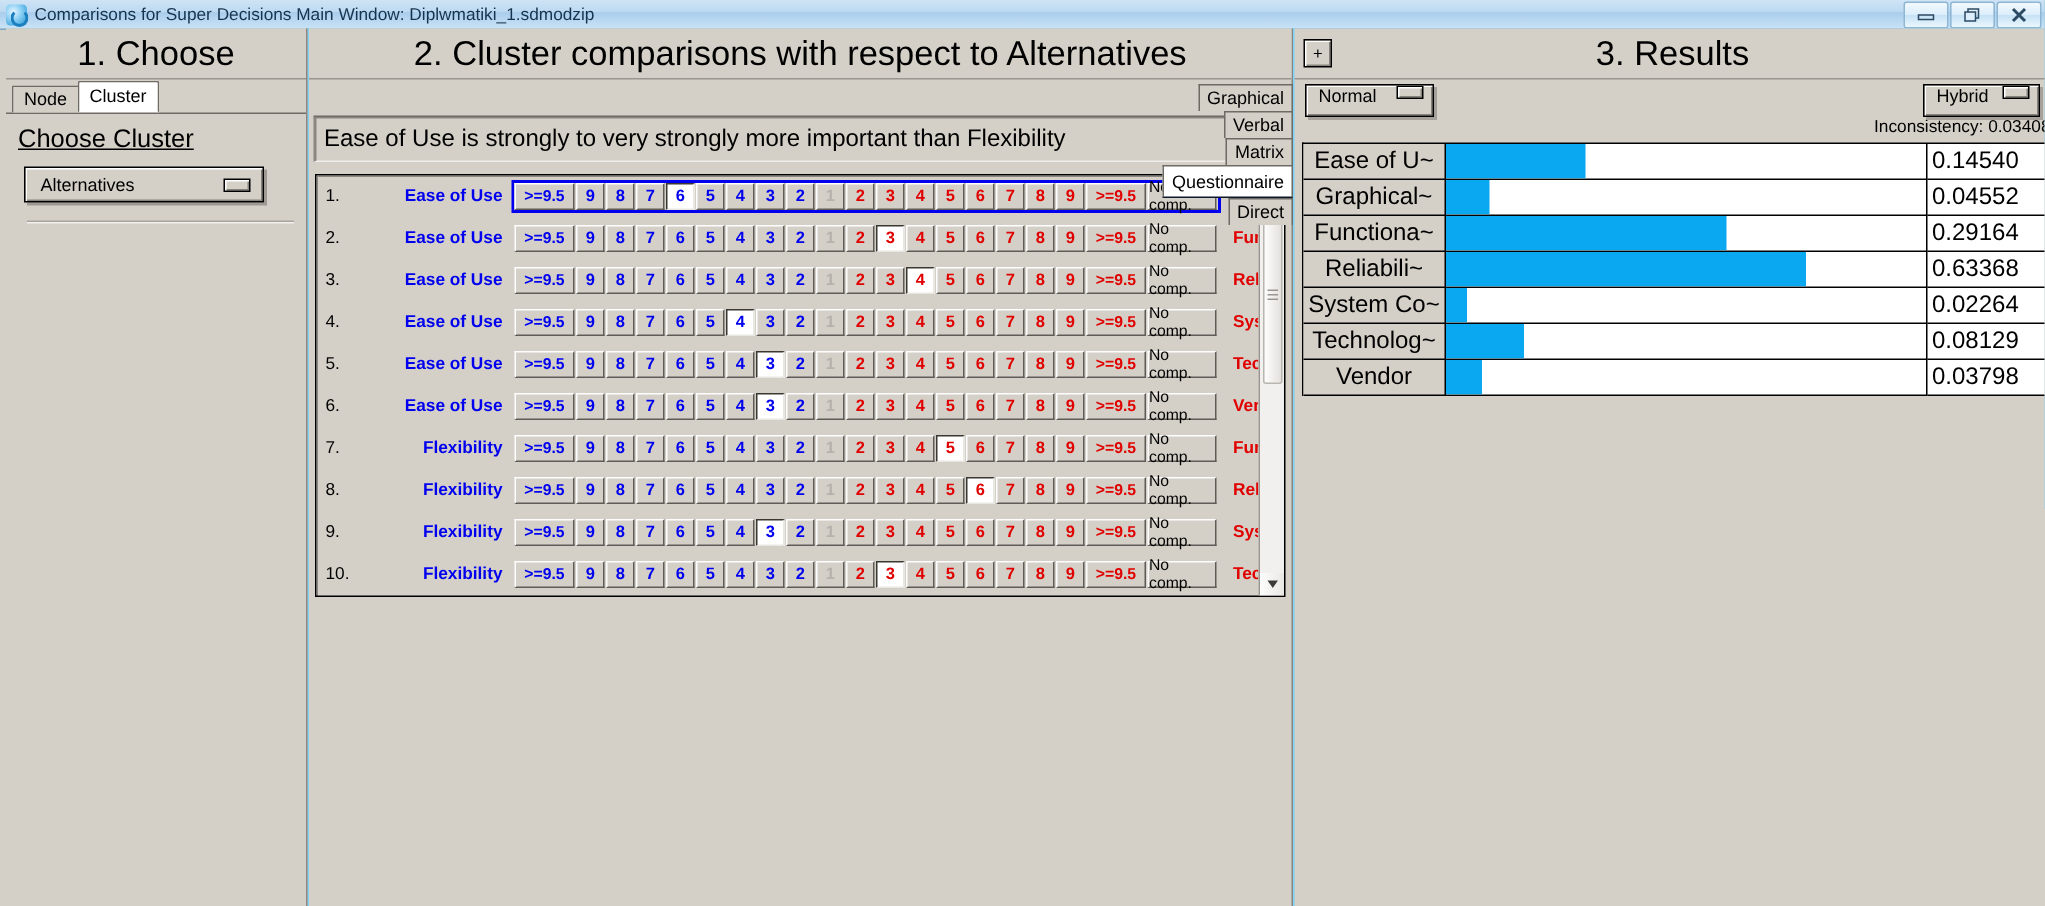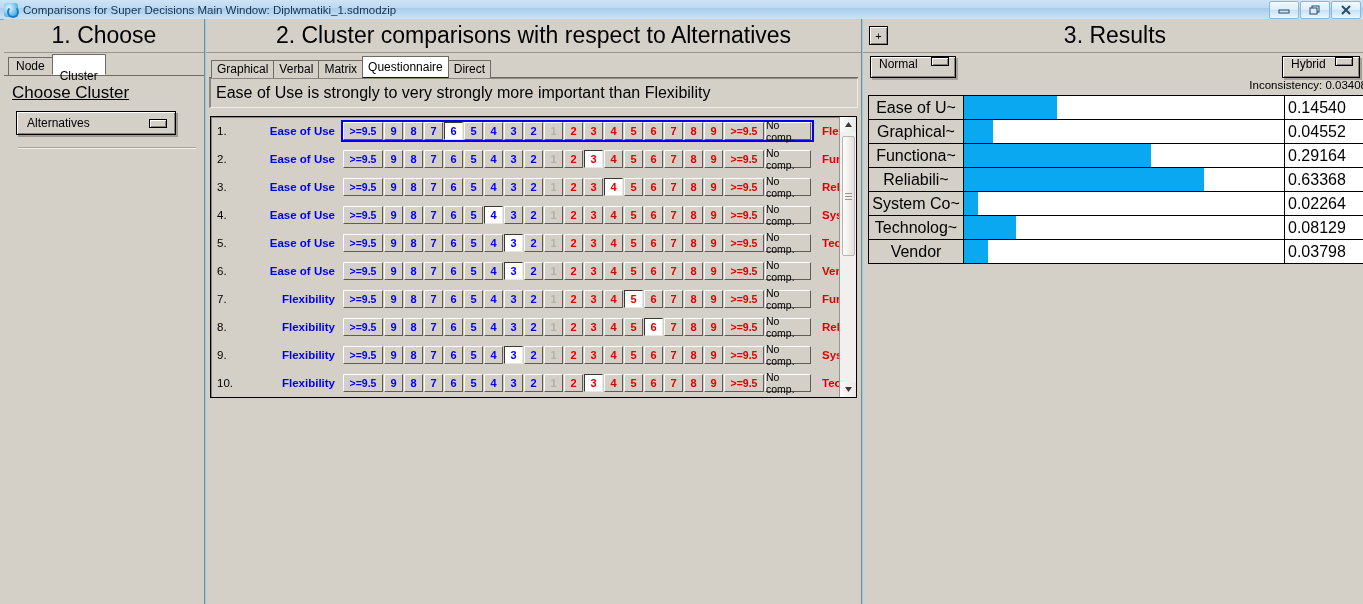--- a/index.html
+++ b/index.html
@@ -66,21 +66,21 @@
   }
   .tab{
     font-size:12px;padding:1px 7px 2px 7px;margin-right:-1px;
     background:#d4d0c8;border:1px solid #6e6a64;border-bottom:none;
     color:#000;line-height:15px;box-sizing:border-box;height:18px;
     border-radius:1px 1px 0 0;
     text-align:right;
   }
   .tab.active{
     background:#fff;height:21px;position:relative;z-index:3;
-    border-bottom:1px solid #fff;padding-top:14px;margin-top:12px;
+    border-bottom:1px solid #fff;padding-top:2px;margin-top:12px;
   }
   .left-inner{padding:6px 0 0 6px;}
   .choose-title{
     font-size:17px;color:#000;text-decoration:underline;margin:1px 0 8px 2px;
   }
   .combo{
     width:160px;height:24px;box-sizing:border-box;
     background:#d4d0c8;
     border:1px solid #000;
     box-shadow:inset 1px 1px 0 #fff, inset -1px -1px 0 #87837c, 2px 2px 0 #9e9a94;
@@ -96,21 +96,21 @@
     margin:12px 8px 0 8px;border-top:1px solid #a9a59e;border-bottom:1px solid #f2f0ec;height:0;
   }
 
   
   .pane-mid{
     position:absolute;left:202px;top:0;width:656px;height:585px;
     background:#d4d0c8;box-sizing:border-box;border-right:1px solid #8a8680;
   }
   .mid-tabs{
     position:relative;height:22px;margin-top:3px;padding-left:5px;
-    display:flex;align-items:flex-end;
+    display:flex;align-items:flex-end;flex-direction:column;
   }
   .mid-tabs::after{
     content:"";position:absolute;left:3px;right:3px;bottom:0;height:1px;background:#6e6a64;
   }
   .mtab{
     font-size:12px;line-height:15px;padding:1px 5px 2px 5px;margin-right:-1px;
     background:#d4d0c8;border:1px solid #6e6a64;border-bottom:none;height:18px;
     box-sizing:border-box;color:#000;position:relative;z-index:2;
   }
   .mtab.active{

